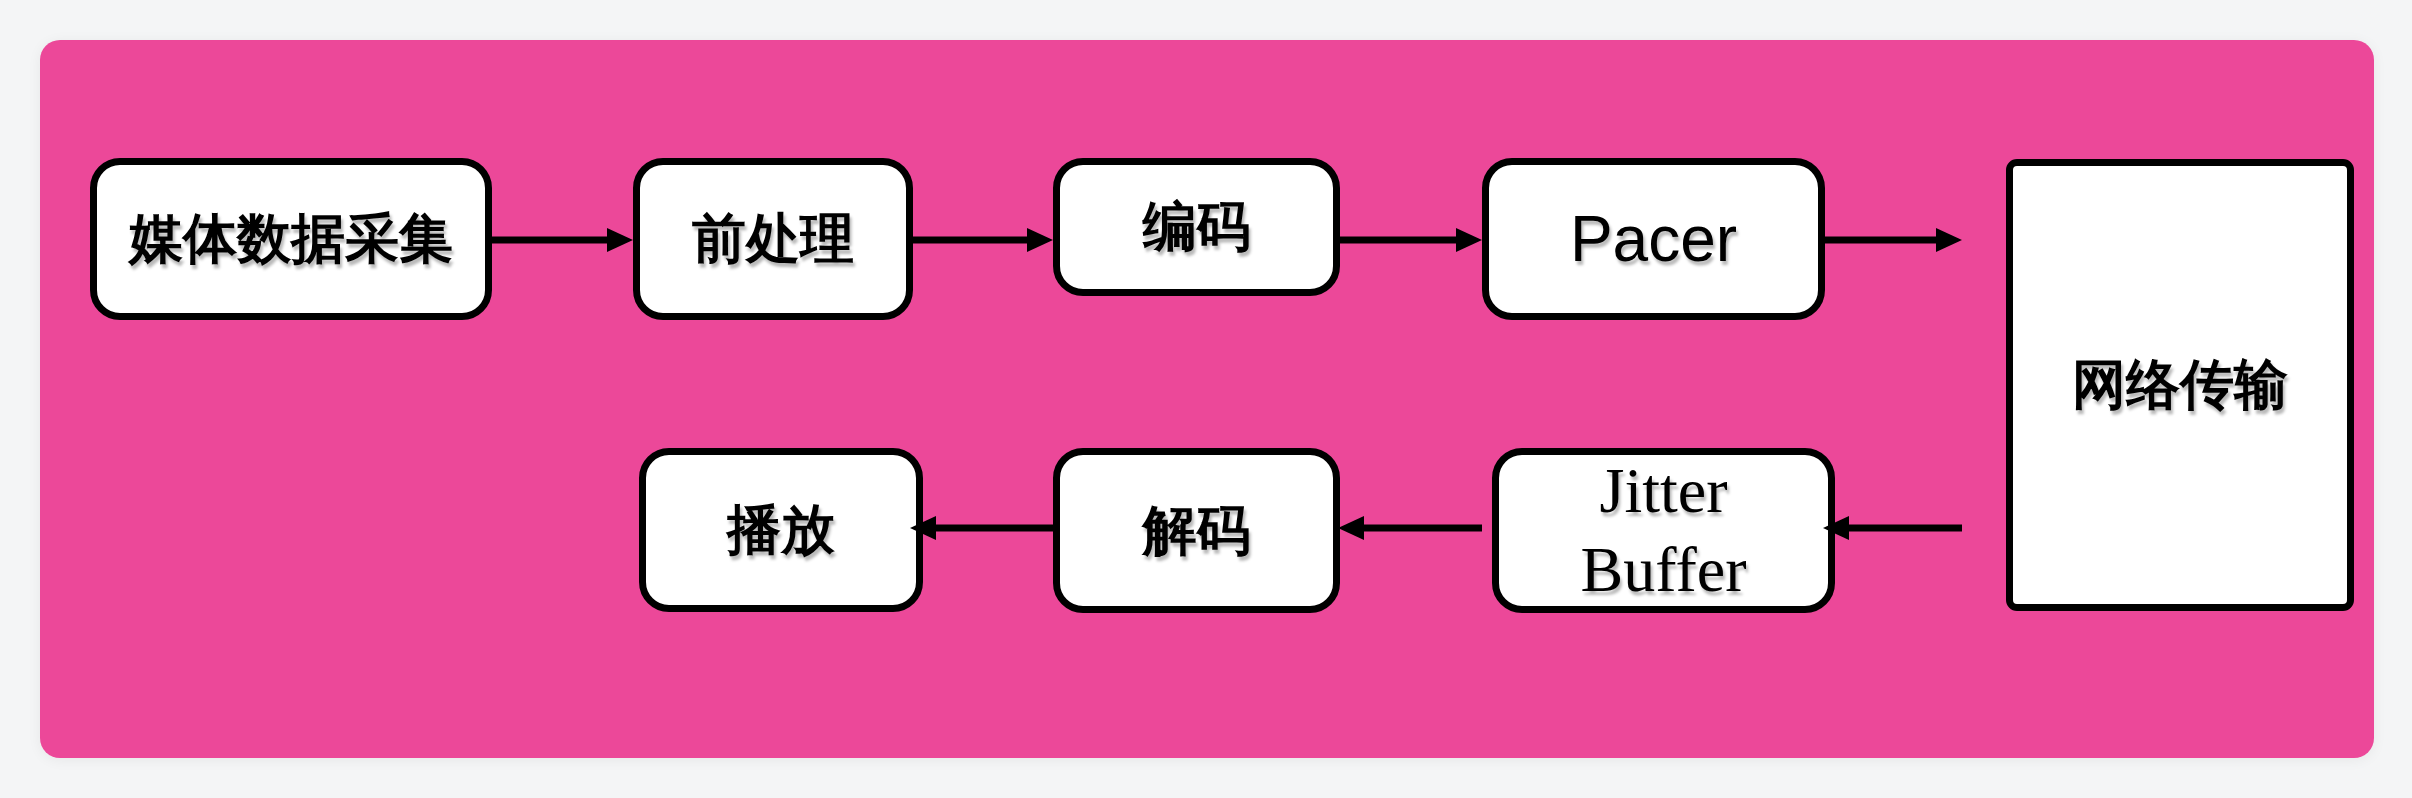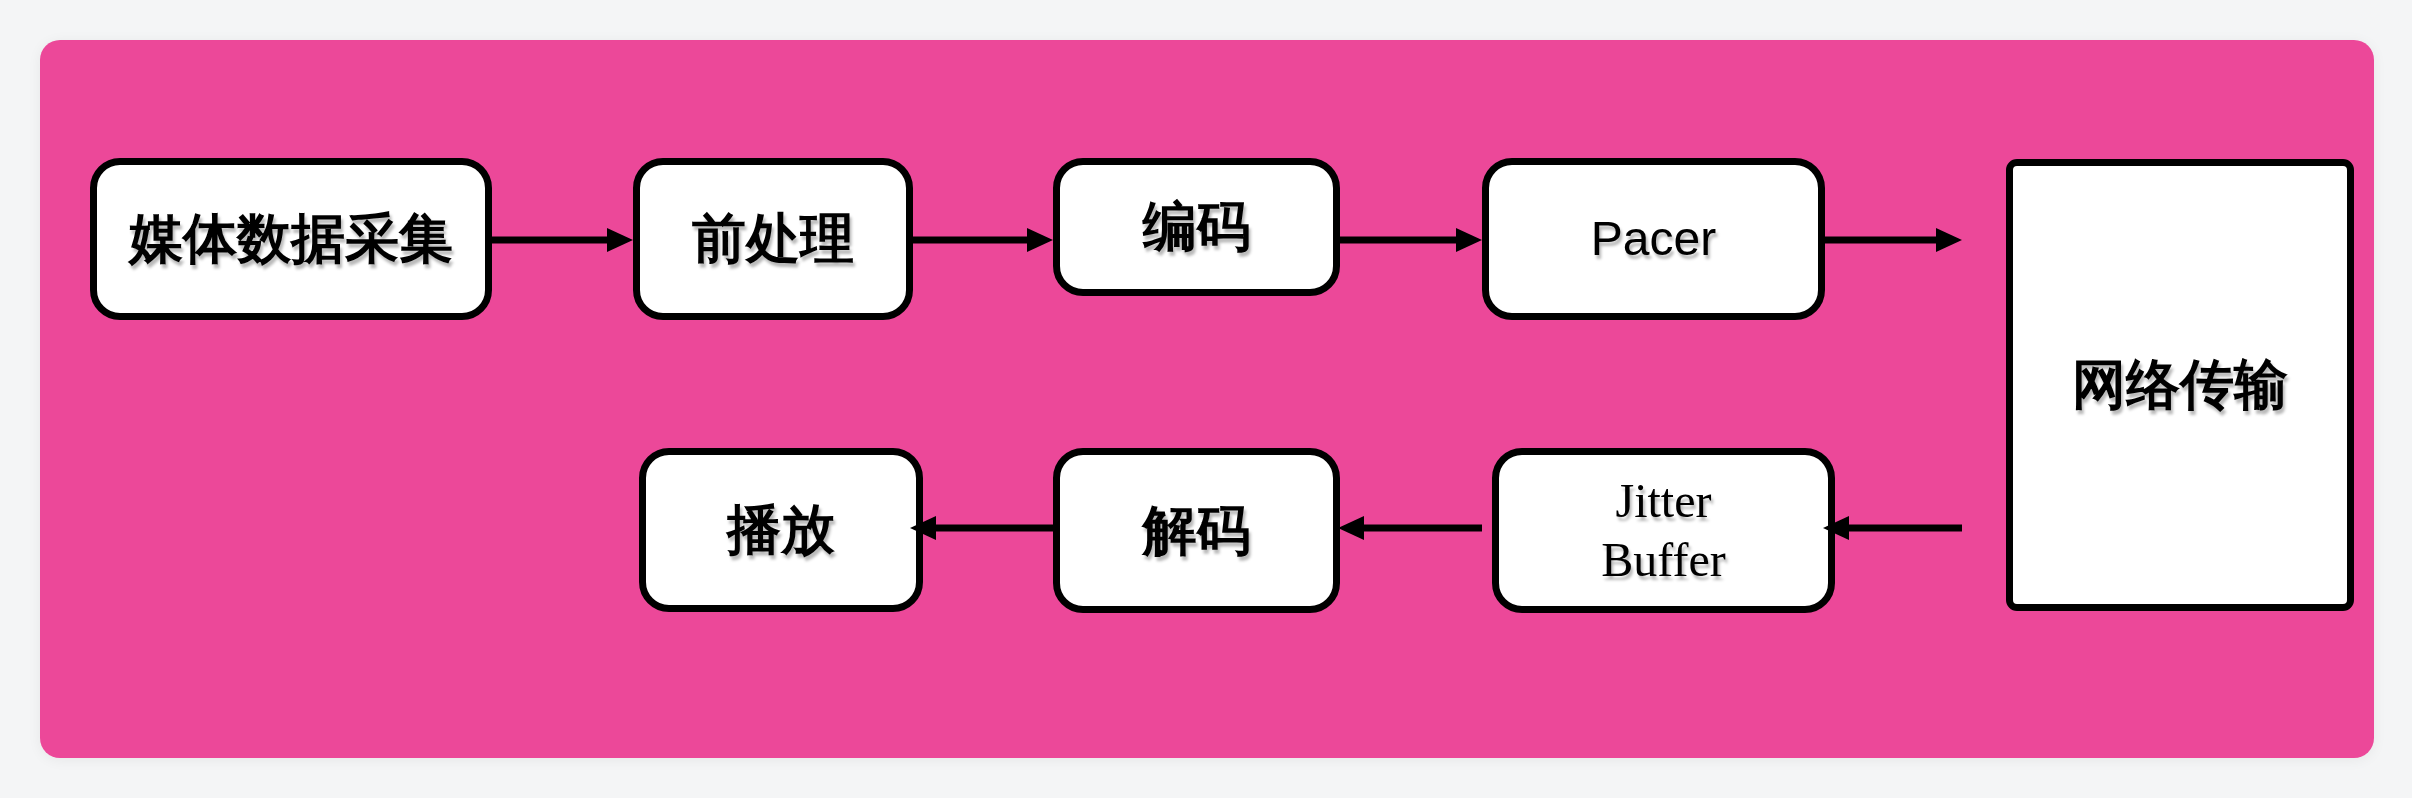--- a/index.html
+++ b/index.html
@@ -31,21 +31,21 @@
     align-items: center;
     justify-content: center;
     text-align: center;
     color: #000000;
     font-size: 54px;
     font-weight: 600;
     line-height: 1.22;
     white-space: pre-line;
     text-shadow: 2px 4px 3px rgba(0,0,0,0.28);
   }
-  .node.latin { font-size: 48px; font-weight: 500; }
+  .node.latin { font-size: 64px; font-weight: 500; }
   .node.tall { border-radius: 11px; margin-left: 44px; }
   .arrow { position: absolute; height: 26px; }
   .arrow .shaft {
     position: absolute; top: 50%; transform: translateY(-50%);
     height: 7px; background: #000000;
     left: 0; right: 22px;
   }
   .arrow .head {
     position: absolute; top: 50%; transform: translateY(-50%);
     width: 0; height: 0;

